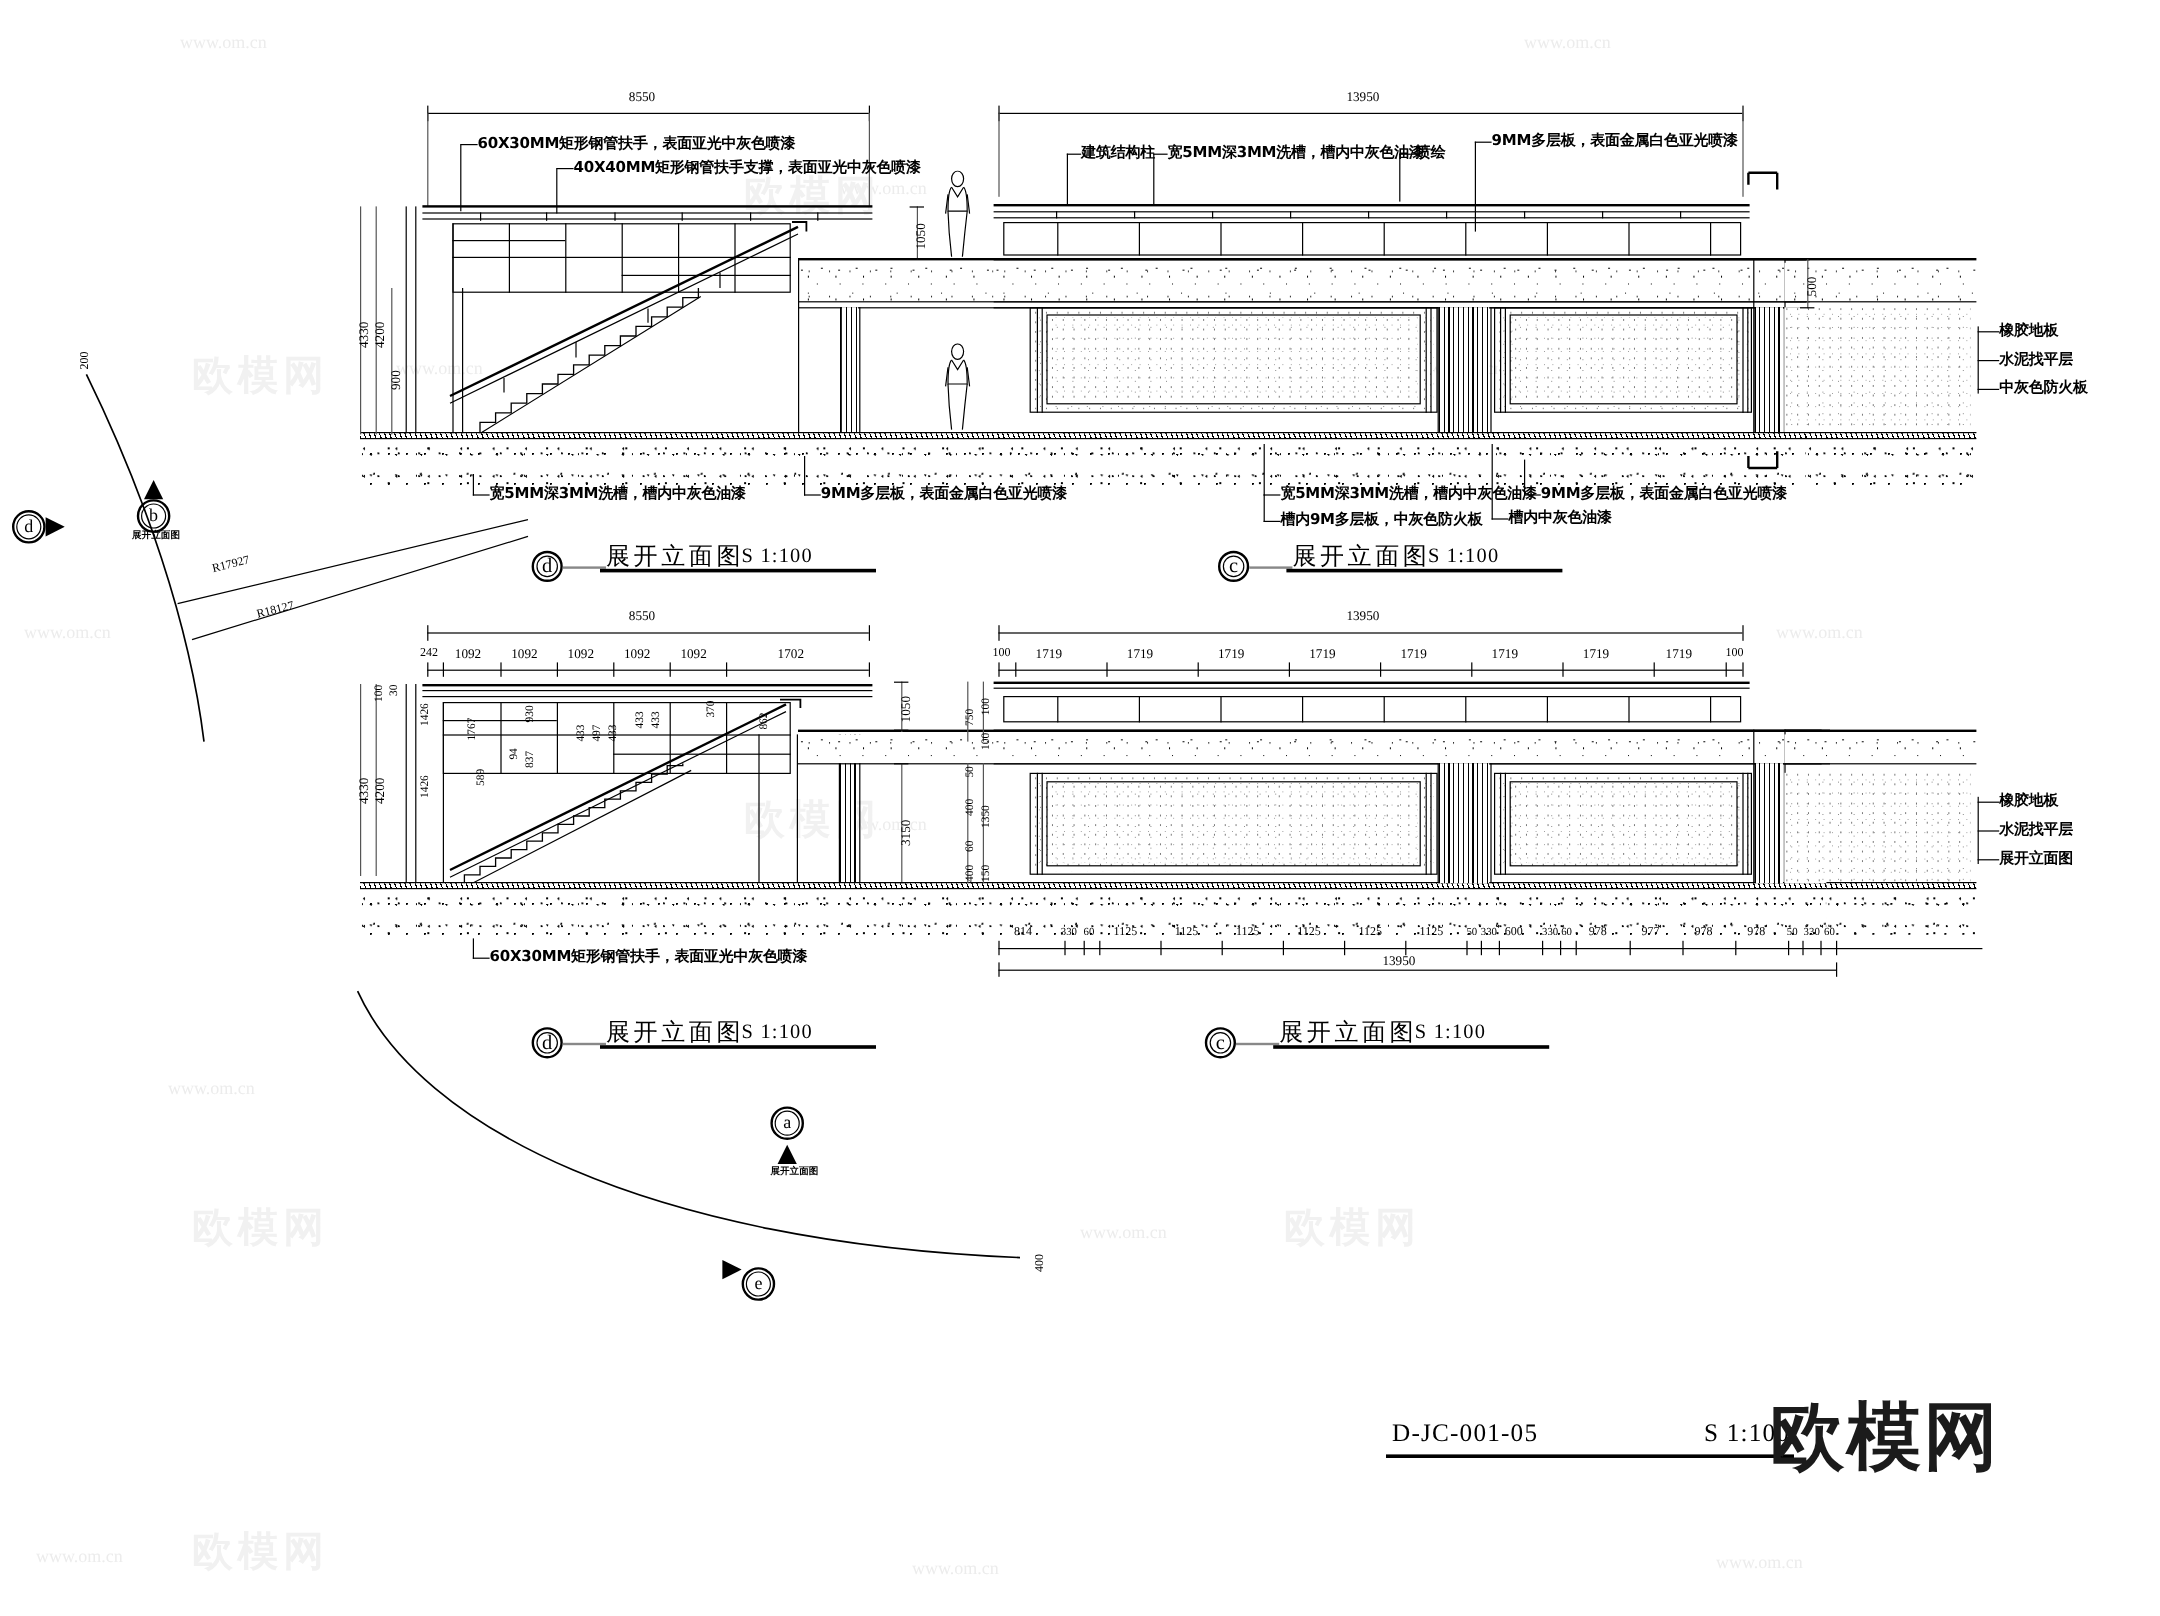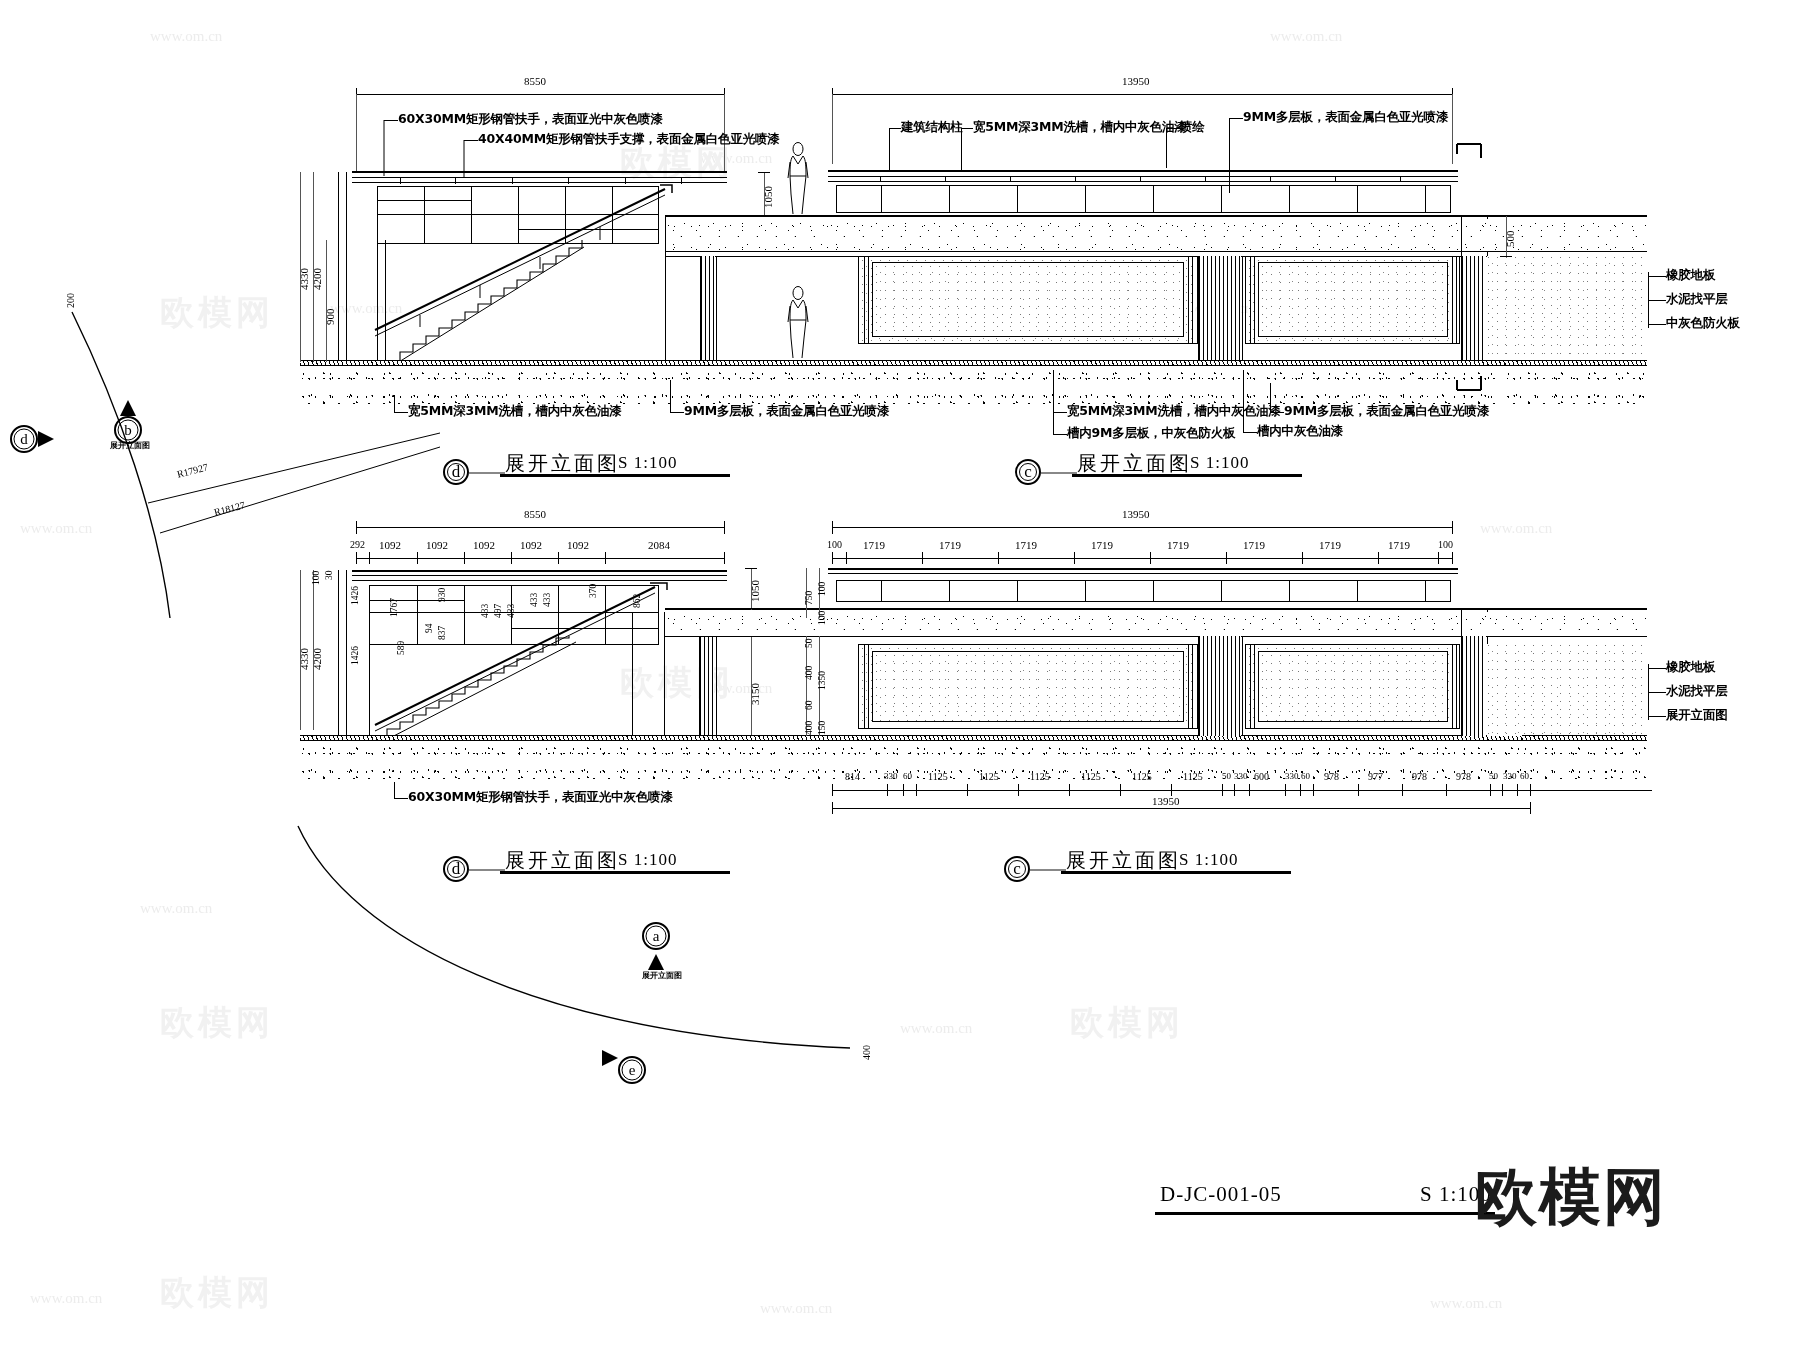--- a/index.html
+++ b/index.html
@@ -197,21 +197,21 @@
     </div>
     <div class="hl" style="left:384px;top:120px;width:14px;"></div>
     <div class="lbl" style="left:398px;top:113px;">60X30MM矩形钢管扶手，表面亚光中灰色喷漆</div>
 
     <div class="abs" style="left:460px;top:140px;">
       <svg width="8" height="42" viewBox="0 0 8 42">
           <line x1="4" y1="0" x2="4" y2="38" stroke="#000" stroke-width="1"></line>
         </svg>
     </div>
     <div class="hl" style="left:464px;top:140px;width:14px;"></div>
-    <div class="lbl" style="left:478px;top:133px;">40X40MM矩形钢管扶手支撑，表面金属白色亚光喷漆</div>
+    <div class="lbl" style="left:478px;top:133px;">40X40MM矩形钢管扶手支撑，表面亚光中灰色喷漆</div>
 
     <div class="hl" style="left:394px;top:412px;width:14px;"></div>
     <div class="vl" style="left:394px;top:395px;height:18px;"></div>
     <div class="lbl" style="left:408px;top:405px;">宽5MM深3MM洗槽，槽内中灰色油漆</div>
 
     <div class="bub" style="left:443px;top:459px;"></div>
     <div class="bubtxt" style="left:443px;top:459px;">d</div>
     <div class="hl2" style="left:469px;top:472px;width:36px;border-color:#888;"></div>
     <div class="title-cn" style="left:505px;top:450px;">展开立面图</div>
     <div class="title-sc" style="left:618px;top:453px;">S 1:100</div>
@@ -402,27 +402,27 @@
 
     <div class="hl" style="left:356px;top:558px;width:368px;"></div>
     <div class="vl" style="left:356px;top:552px;height:12px;"></div>
     <div class="vl" style="left:369px;top:552px;height:12px;"></div>
     <div class="vl" style="left:417px;top:552px;height:12px;"></div>
     <div class="vl" style="left:464px;top:552px;height:12px;"></div>
     <div class="vl" style="left:511px;top:552px;height:12px;"></div>
     <div class="vl" style="left:558px;top:552px;height:12px;"></div>
     <div class="vl" style="left:605px;top:552px;height:12px;"></div>
     <div class="vl" style="left:724px;top:552px;height:12px;"></div>
-    <div class="dim" style="left:350px;top:540px;font-size:10px;">292</div>
+    <div class="dim" style="left:350px;top:540px;font-size:10px;">242</div>
     <div class="dim" style="left:379px;top:540px;">1092</div>
     <div class="dim" style="left:426px;top:540px;">1092</div>
     <div class="dim" style="left:473px;top:540px;">1092</div>
     <div class="dim" style="left:520px;top:540px;">1092</div>
     <div class="dim" style="left:567px;top:540px;">1092</div>
-    <div class="dim" style="left:648px;top:540px;">2084</div>
+    <div class="dim" style="left:648px;top:540px;">1702</div>
 
     <div class="vl" style="left:300px;top:570px;height:160px;border-color:#555;"></div>
     <div class="vl" style="left:313px;top:570px;height:160px;border-color:#555;"></div>
     <div class="dimv" style="left:299px;top:670px;">4330</div>
     <div class="dimv" style="left:312px;top:670px;">4200</div>
     <div class="dimv" style="left:312px;top:585px;font-size:9.5px;">100</div>
     <div class="dimv" style="left:325px;top:580px;font-size:9.5px;">30</div>
     <div class="dimv" style="left:351px;top:605px;font-size:9.5px;">1426</div>
     <div class="dimv" style="left:351px;top:665px;font-size:9.5px;">1426</div>
     <div class="dimv" style="left:390px;top:617px;font-size:9.5px;">1767</div>

